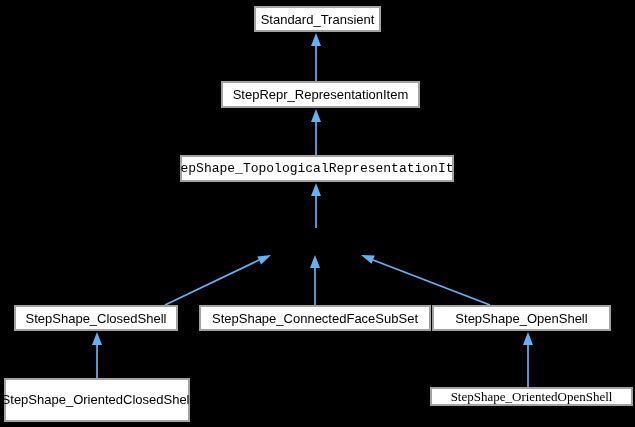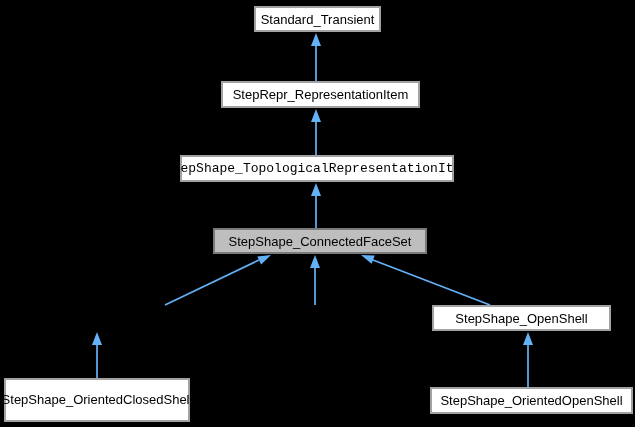--- a/index.html
+++ b/index.html
@@ -49,21 +49,21 @@
 
   
   .n-standard-transient               { left: 248px; top: 6px;   width: 127px; height: 26px; margin-left: 6px; }
   .n-steprepr-representationitem      { left: 221px; top: 81px;  width: 199px; height: 27px; }
   .n-stepshape-topologicalrepitem     { left: 180px; top: 155px; width: 274px; height: 27px; font-family: Liberation Mono, monospace; }
   .n-stepshape-connectedfaceset       { left: 213px; top: 228px; width: 214px; height: 26px; }
   .n-stepshape-closedshell            { left: 14px;  top: 305px; width: 164px; height: 26px; }
   .n-stepshape-connectedfacesubset    { left: 199px; top: 305px; width: 232px; height: 26px; }
   .n-stepshape-openshell              { left: 432px; top: 305px; width: 179px; height: 26px; }
   .n-stepshape-orientedclosedshell    { left: 4px;   top: 378px; width: 186px; height: 44px; }
-  .n-stepshape-orientedopenshell      { left: 430px; top: 387px; width: 203px; height: 27px; }
+  .n-stepshape-orientedopenshell      { left: 430px; top: 387px; width: 203px; height: 19px; font-family: Liberation Serif, serif; }
 
   .edge line    { stroke: #63b1f7; stroke-width: 1.7px; }
   .edge polygon { fill: #63b1f7; stroke: none; }
 </style>
 </head>
 <body>
 
 <div class="graph-canvas">
 
   <svg class="edge-layer" width="635" height="427" viewBox="0 0 635 427" xmlns="http://www.w3.org/2000/svg">
@@ -106,25 +106,28 @@
   </div>
 
   <div class="node n-steprepr-representationitem">
     <span>StepRepr_RepresentationItem</span>
   </div>
 
   <div class="node n-stepshape-topologicalrepitem">
     <span>StepShape_TopologicalRepresentationItem</span>
   </div>
 
-  <div class="node selected n-stepshape-connectedfaceset">
-    <span>StepShape_ConnectedFaceSet</span>
+
+  <div class="node n-stepshape-closedshell">
+    <span>StepShape_ClosedShell</span>
   </div>
 
-
+  <div class="node n-stepshape-connectedfacesubset">
+    <span>StepShape_ConnectedFaceSubSet</span>
+  </div>
 
   <div class="node n-stepshape-openshell">
     <span>StepShape_OpenShell</span>
   </div>
 
   <div class="node multiline n-stepshape-orientedclosedshell">
     <span>StepShape_OrientedClosed</span>
     <span>Shell</span>
   </div>
 

